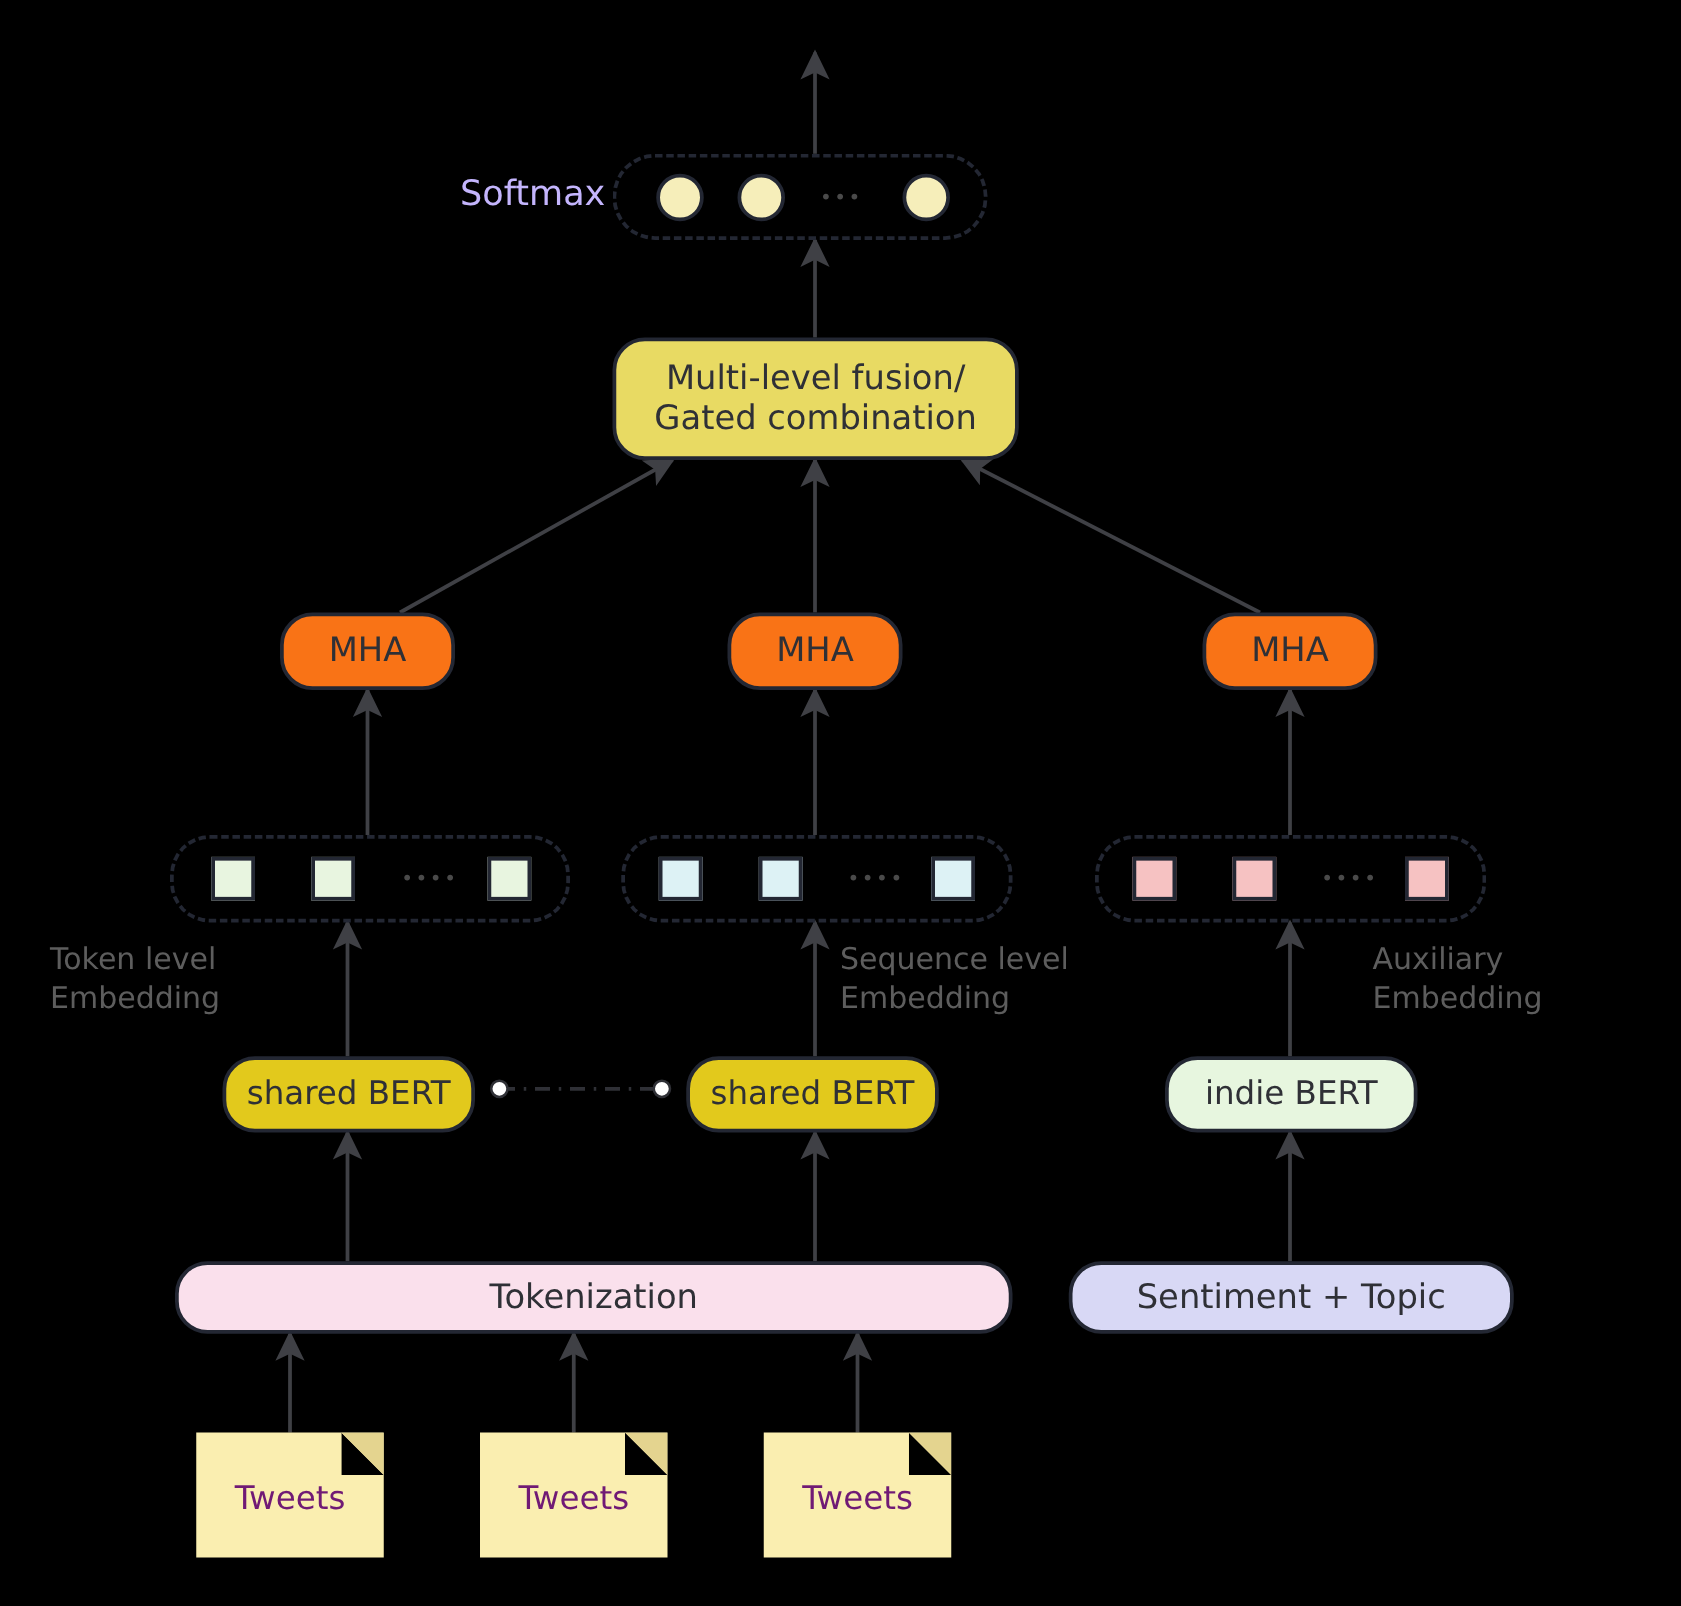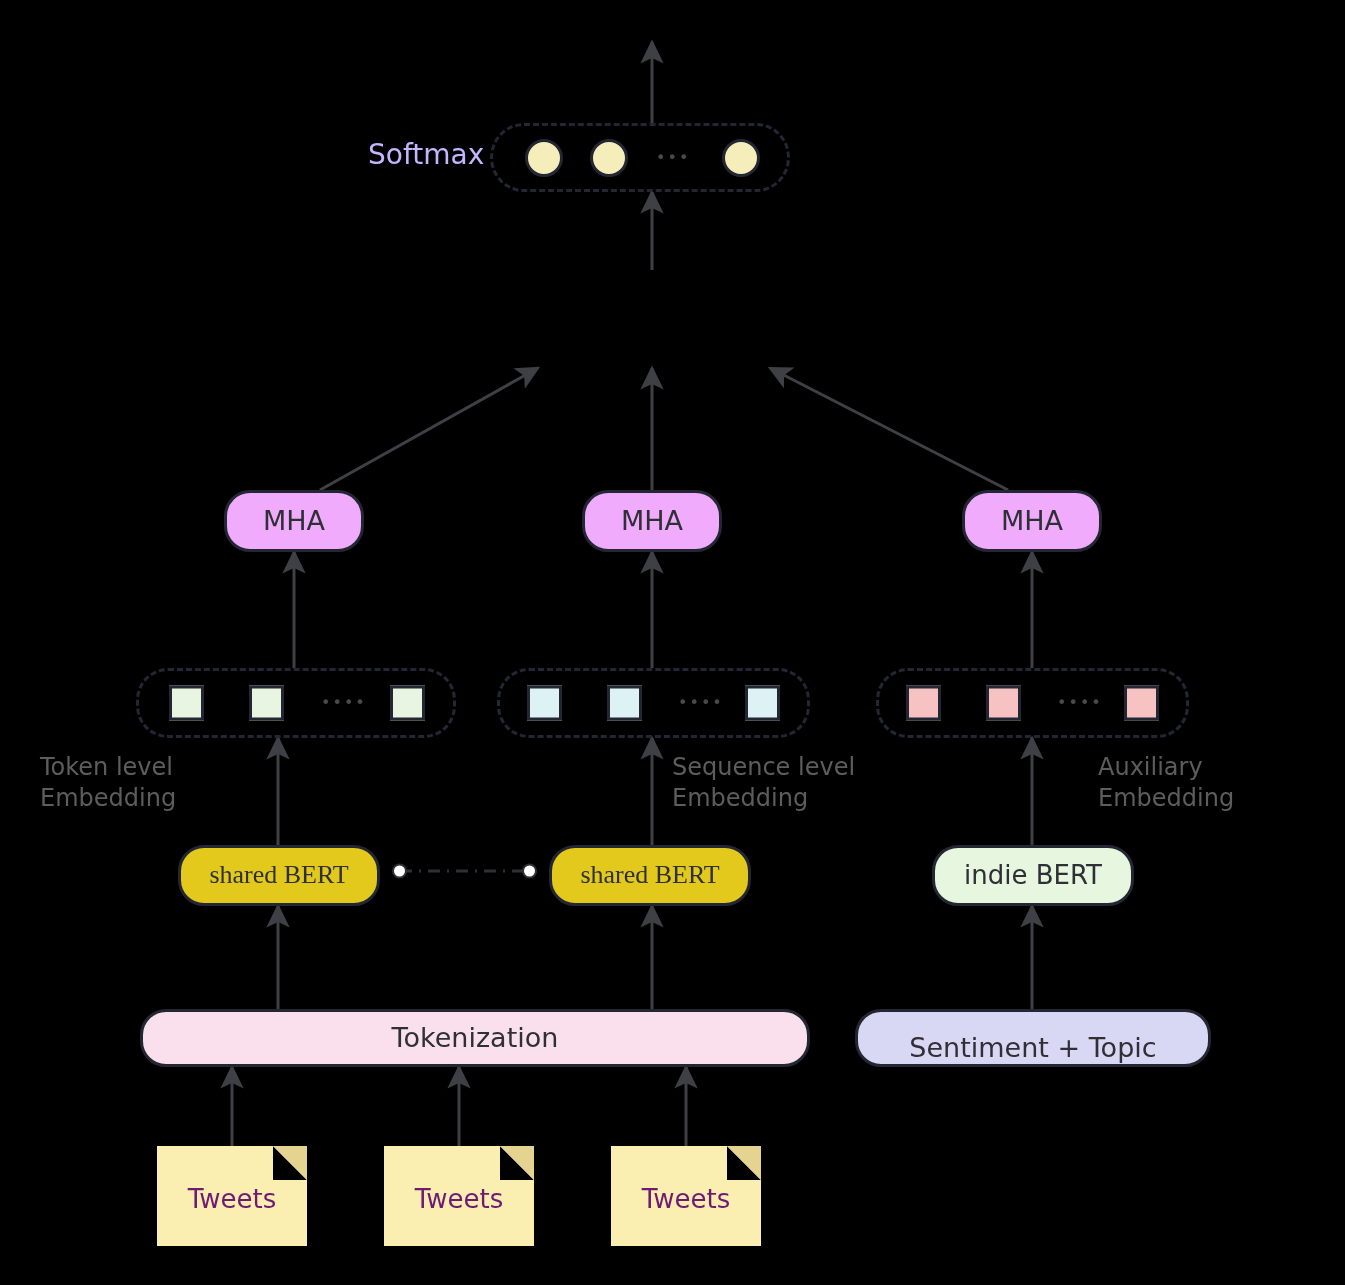--- a/index.html
+++ b/index.html
@@ -37,45 +37,43 @@
   .pill {
     border: 3px solid #232733;
     border-radius: 22px;
   }
   .fusion {
     background: #e8da63;
     font-size: 27px;
     border-radius: 26px;
   }
   .mha {
-    background: #f0abfc;
+    background: #f97316;
     font-size: 27px;
     border-radius: 26px;
   }
   .sharedbert {
     background: #e2c91c;
     font-size: 26px;
     border-radius: 26px;
-    font-family: Liberation Serif, serif;
   }
   .indiebert {
     background: #e7f6df;
     font-size: 26px;
     border-radius: 26px;
   }
   .tokenization {
     background: #fae0ec;
     font-size: 27px;
     border-radius: 26px;
   }
   .senttopic {
     background: #d8d8f5;
     font-size: 27px;
     border-radius: 26px;
-    align-items: flex-end;
   }
   
   .dashgroup {
     position: absolute;
     border: 3px dashed #232733;
     border-radius: 32px;
     display: flex;
     align-items: center;
   }
   .sq {
@@ -213,20 +211,24 @@
 
   <div class="softmax-label" style="left:368px; top:138px;">Softmax</div>
 
   <div class="smgroup" style="left:490px; top:123px; width:300px; height:69px;">
     <div class="circ" style="left:32px;"></div>
     <div class="circ" style="left:97px;"></div>
     <div class="dots" style="left:163px;">•••</div>
     <div class="circ" style="left:229px;"></div>
   </div>
 
+  <div class="node pill fusion" style="left:490px; top:270px; width:325px; height:98px; flex-direction:column;">
+    <span>Multi-level fusion/</span>
+    <span>Gated combination</span>
+  </div>
 
   <div class="node pill mha" style="left:224px; top:490px; width:140px; height:62px;">
     <span>MHA</span>
   </div>
   <div class="node pill mha" style="left:582px; top:490px; width:140px; height:62px;">
     <span>MHA</span>
   </div>
   <div class="node pill mha" style="left:962px; top:490px; width:140px; height:62px;">
     <span>MHA</span>
   </div>

